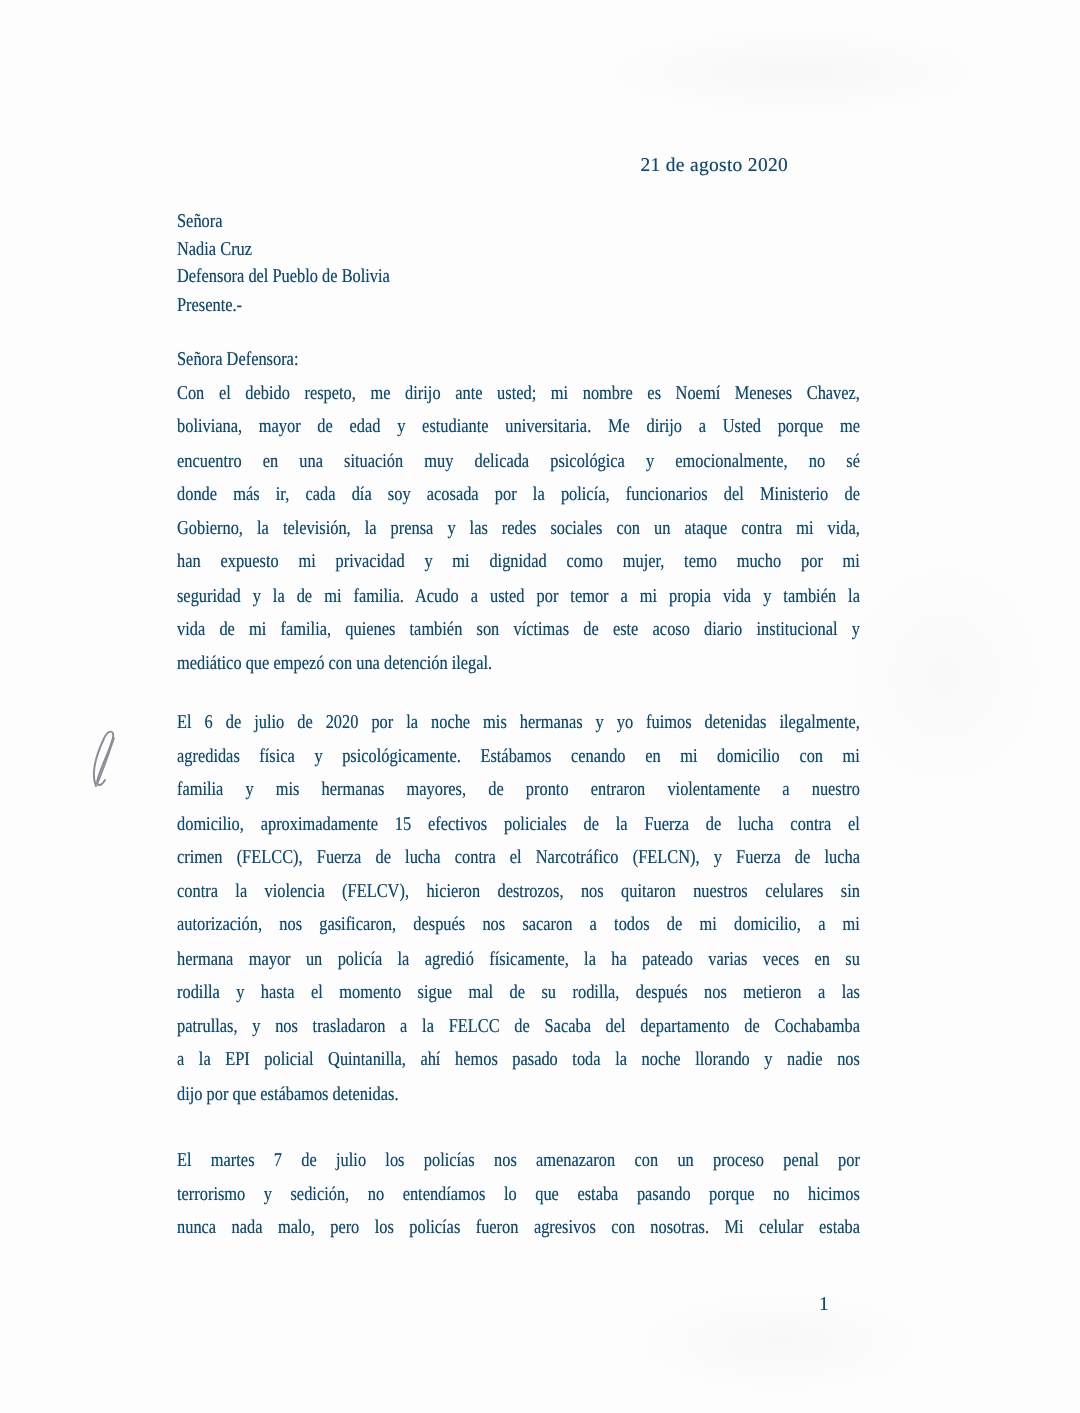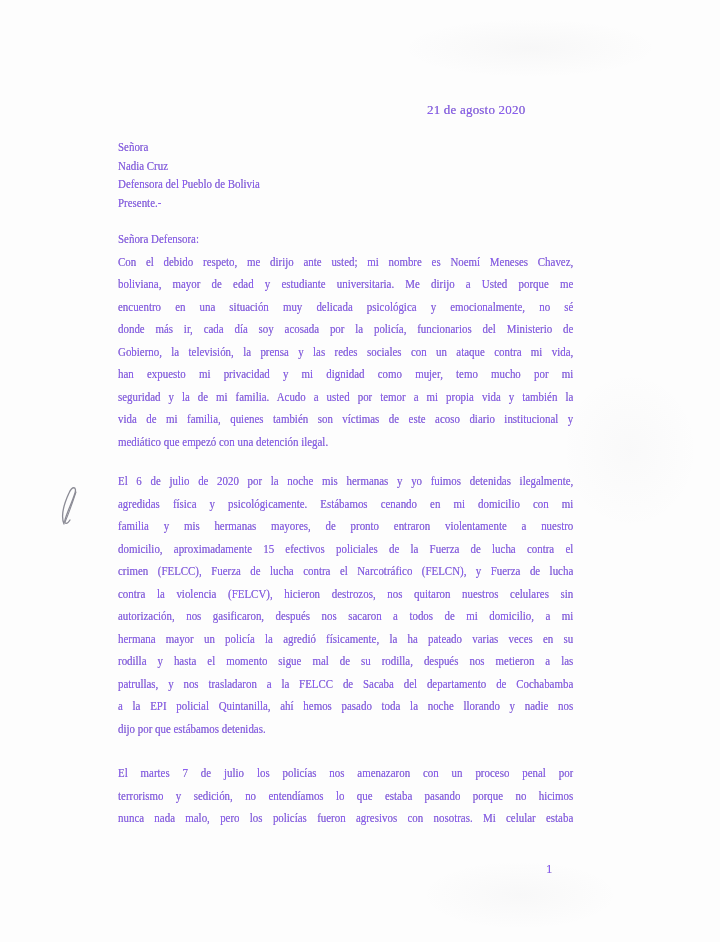--- a/index.html
+++ b/index.html
@@ -4,21 +4,21 @@
 <style>
   html, body { margin: 0; padding: 0; background: #e9e9e9; }
   .page {
     position: relative;
     width: 720px;
     height: 942px;
     margin: 0 auto;
     background: #fdfdfd;
     overflow: hidden;
     font-family: "Liberation Serif", serif;
-    color: #8b5cf6;
+    color: #0c4a6e;
   }
   
   .blot { position: absolute; border-radius: 50%; pointer-events: none; }
   .blot-1 { left: 400px; top: 18px;  width: 260px; height: 60px;  background: radial-gradient(ellipse at center, rgba(90,90,100,0.035), rgba(90,90,100,0) 70%); }
   .blot-2 { left: 560px; top: 370px; width: 140px; height: 160px; background: radial-gradient(ellipse at center, rgba(90,90,100,0.025), rgba(90,90,100,0) 70%); }
   .blot-3 { left: 420px; top: 860px; width: 200px; height: 70px;  background: radial-gradient(ellipse at center, rgba(90,90,100,0.03),  rgba(90,90,100,0) 70%); }
 
   .date {
     position: absolute;
     left: 427px;

